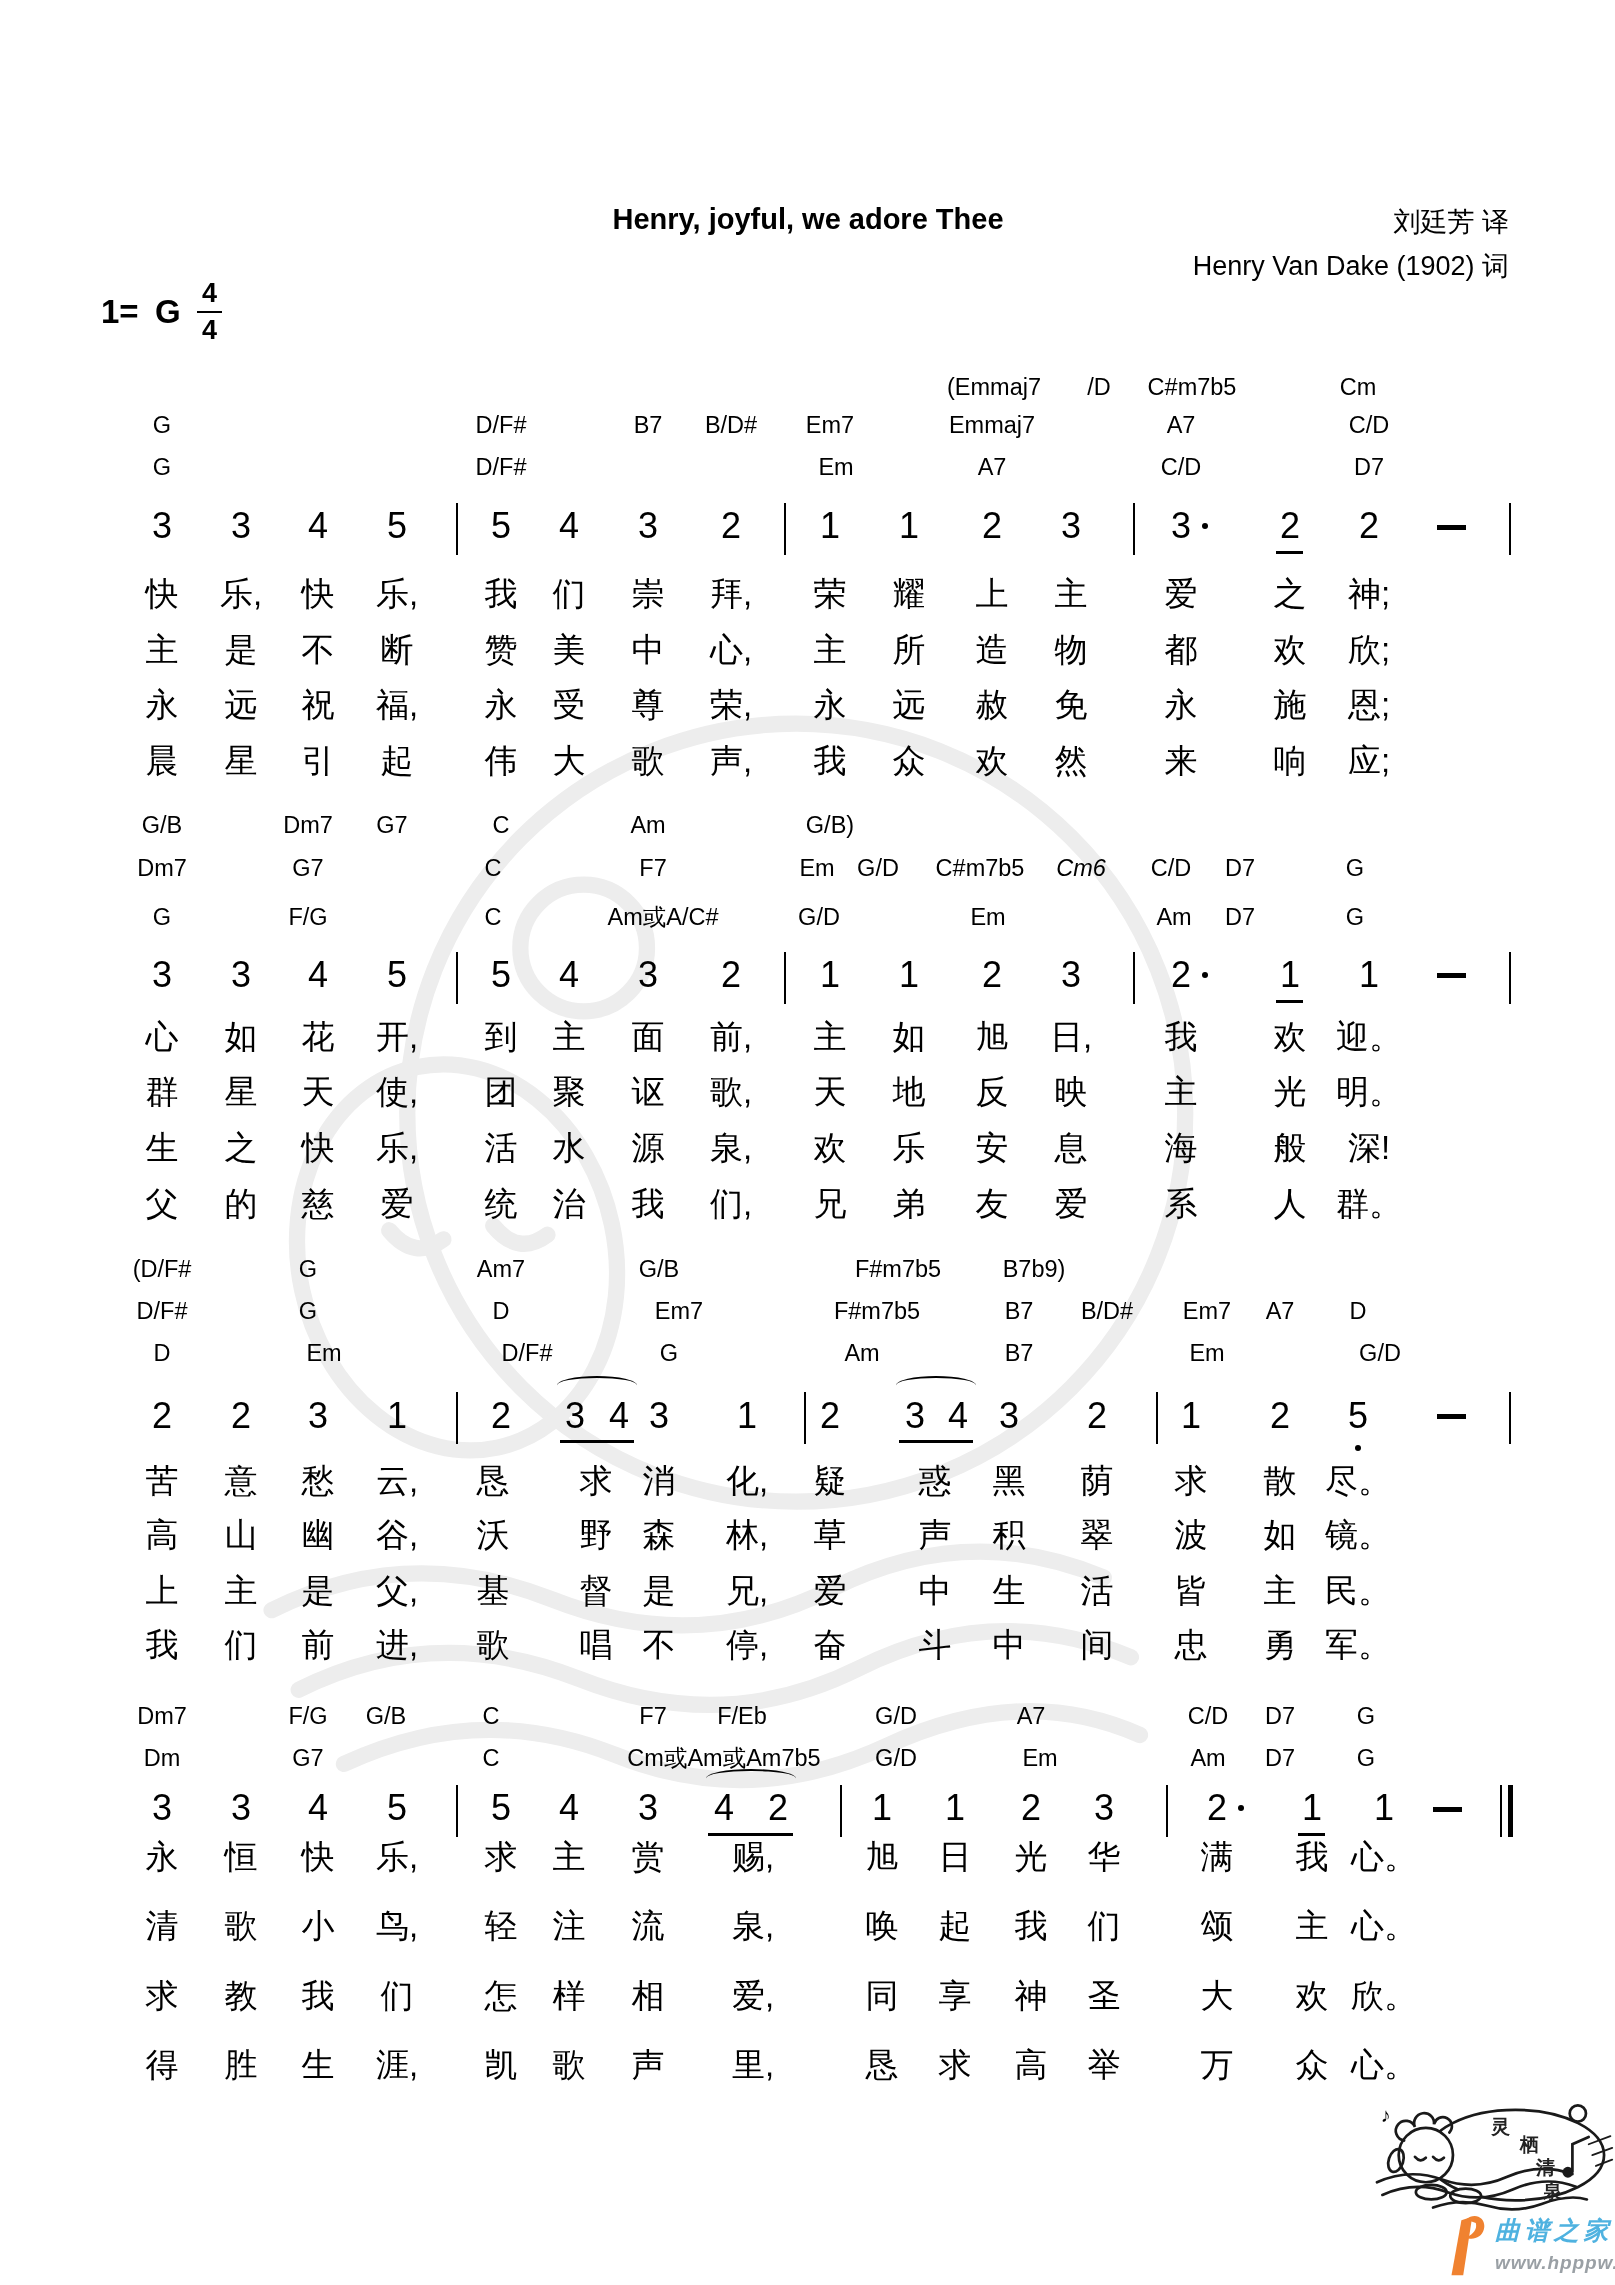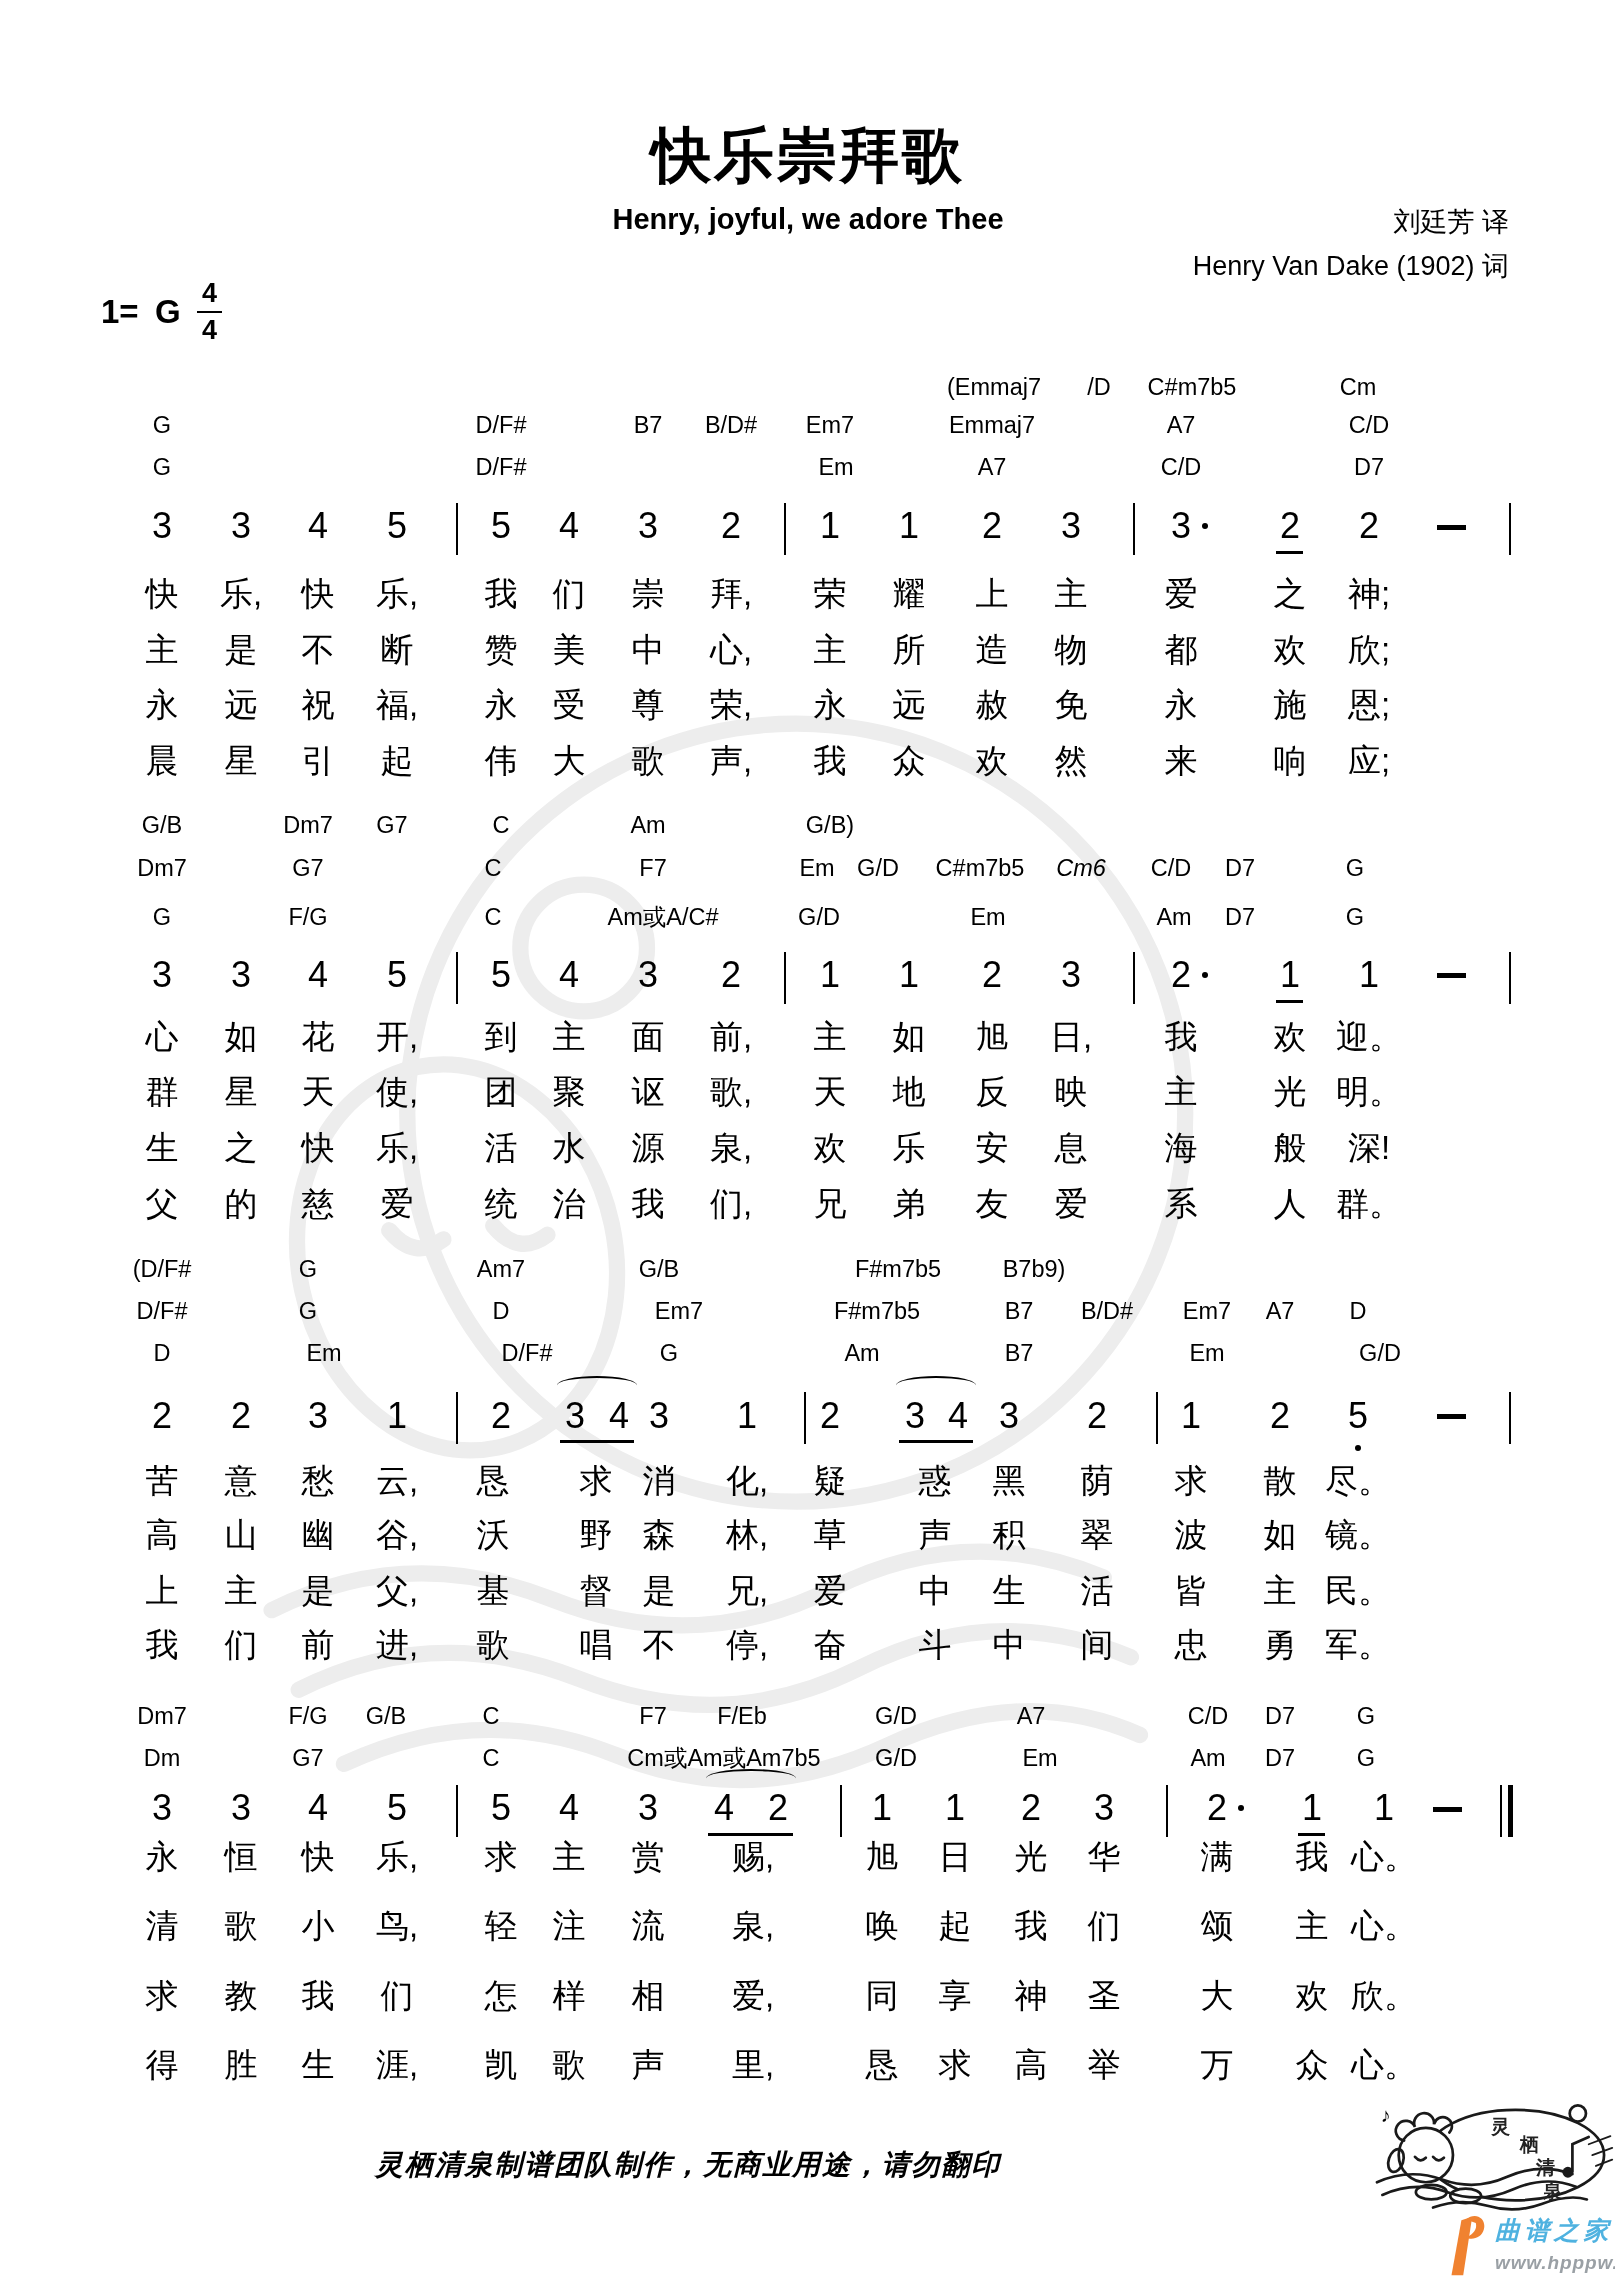--- a/index.html
+++ b/index.html
@@ -53,21 +53,20 @@
       <ellipse cx="505" cy="1390" rx="175" ry="215" transform="rotate(-12 505 1390)"></ellipse>
       <circle cx="645" cy="1048" r="70"></circle>
       <path d="M430,1360 q28,34 60,10"></path>
       <path d="M545,1355 q28,34 60,10"></path>
       <path d="M300,1780 q150,-75 310,-12 t310,-12 t300,-12"></path>
       <path d="M330,1868 q150,-75 310,-12 t310,-12 t300,-12"></path>
       <path d="M380,1950 q150,-70 300,-10 t300,-10 t280,-12"></path>
     </g>
   </svg>
 
-  <div class="abs cx title">快乐崇拜歌</div>
   <div class="abs cx subtitle">Henry, joyful, we adore Thee</div>
   <div class="abs rx credit" style="top:204px;">刘廷芳 译</div>
   <div class="abs rx credit" style="top:248px;">Henry Van Dake (1902) 词</div>
 
   <div class="abs keysig">
     <span>1=</span>
     <span>G</span>
     <span class="frac">
       <span>4</span>
       <i class="fracline"></i>
@@ -496,21 +495,20 @@
       <div class="lyric" style="left: 753px; top: 2048px;">里,</div>
       <div class="lyric" style="left: 882px; top: 2048px;">恳</div>
       <div class="lyric" style="left: 955px; top: 2048px;">求</div>
       <div class="lyric" style="left: 1031px; top: 2048px;">高</div>
       <div class="lyric" style="left: 1104px; top: 2048px;">举</div>
       <div class="lyric" style="left: 1217px; top: 2048px;">万</div>
       <div class="lyric" style="left: 1312px; top: 2048px;">众</div>
       <div class="lyric" style="left: 1384px; top: 2048px;">心。</div>
     </div>
 
-  <div class="abs cx footer-credit">灵栖清泉制谱团队制作，无商业用途，请勿翻印</div>
 
   <div class="abs studio-logo">
     <svg width="241" height="114" viewBox="0 0 266 126">
       <g fill="none" stroke="#1a1a1a" stroke-width="3" stroke-linecap="round">
         <ellipse cx="155" cy="62" rx="98" ry="50"></ellipse>
         <circle cx="224" cy="16" r="9"></circle>
         <circle cx="56" cy="62" r="30" fill="#ffffff"></circle>
         <path d="M32,46 a11,11 0 1 1 12,-15 a11,11 0 1 1 21,-3 a10,10 0 1 1 17,9"></path>
         <path d="M44,64 q6,7 12,1"></path>
         <path d="M64,64 q6,7 12,1"></path>

